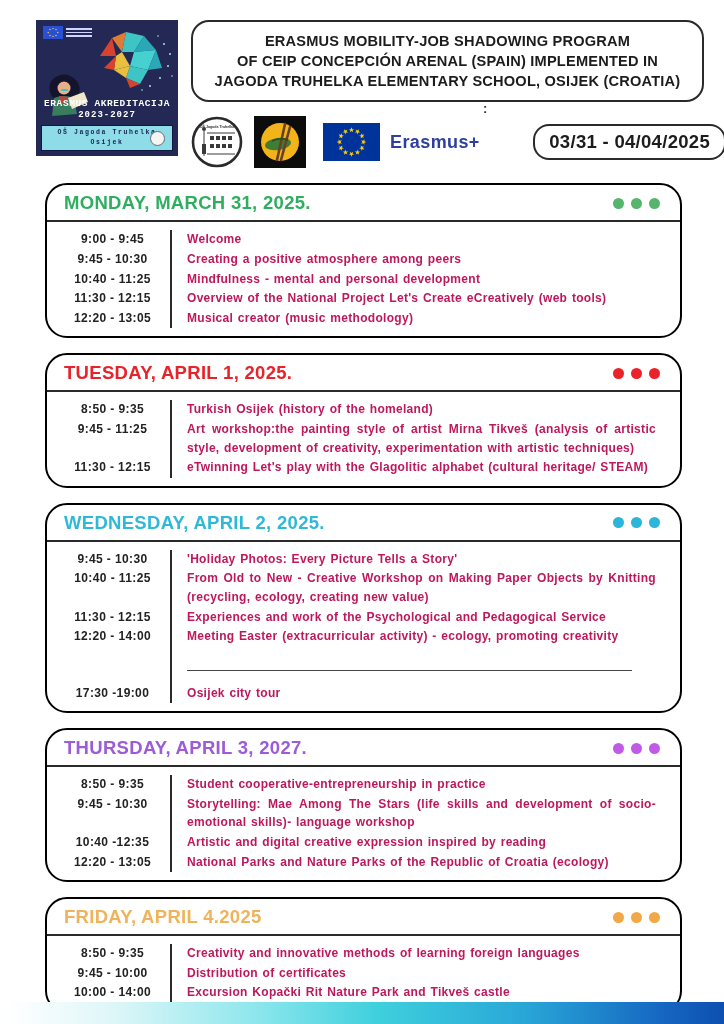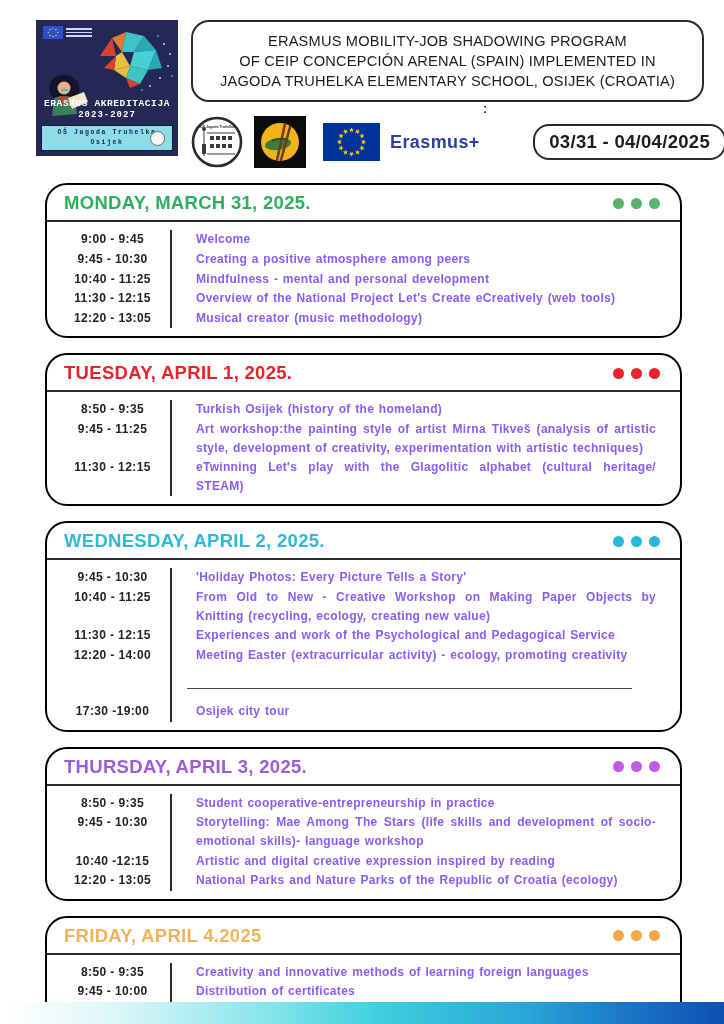--- a/index.html
+++ b/index.html
@@ -25,21 +25,21 @@
   .badge .akred { position:absolute; left:0; right:0; top:78px; text-align:center; color:#ffffff; font-weight:700; font-size:9.5px; letter-spacing:0.6px; }
   .badge .years { position:absolute; left:0; right:0; top:90px; text-align:center; color:#ffffff; font-weight:700; font-size:9px; letter-spacing:1px; }
   .badge .strip { position:absolute; left:5px; right:5px; bottom:5px; height:26px; background:#8edce8; border:1.5px solid #11173f; display:flex; align-items:center; justify-content:center; gap:4px; }
   .badge .strip .strip-text { color:#15204f; font-weight:700; font-size:6.5px; letter-spacing:1.6px; text-align:center; line-height:1.5; }
   .badge .strip .mini-circle { width:15px; height:15px; border-radius:50%; background:#f5f5f5; border:1.5px solid #6a6a6a; position:absolute; right:7px; top:5px; }
 
   .header-right { flex:1; position:relative; }
   .title-box {
     border:2px solid #2a2a2a; border-radius:18px;
     padding:9px 12px; text-align:center;
-    font-weight:400; font-size:14.6px; line-height:1.38;
+    font-weight:700; font-size:14.6px; line-height:1.38;
     color:#1c1c1c; letter-spacing:0.2px; white-space:pre-line;
   }
   .logo-row { margin-top:14px; display:flex; align-items:center; position:relative; }
   .logo-row .colon { position:absolute; left:292px; top:-15px; font-weight:700; font-size:13px; color:#333; }
   .school-circle { width:52px; height:52px; flex-shrink:0; }
   .black-logo { width:52px; height:52px; margin-left:11px; flex-shrink:0; }
   .eu-flag { width:57px; height:38px; margin-left:17px; flex-shrink:0; }
   .erasmus-plus { margin-left:10px; font-size:18px; font-weight:600; color:#2e3f9e; letter-spacing:0.4px; }
   .date-box {
     margin-left:auto; margin-right:-22px;
@@ -52,21 +52,21 @@
   .schedule { margin:15px 42px 0 45px; }
   .card { border:2px solid #000000; border-radius:22px; overflow:hidden; margin-bottom:15px; background:#fff; }
   .card-header { display:flex; align-items:center; padding:7px 20px 6px 17px; border-bottom:2.5px solid #2a2a2a; }
   .day-title { font-weight:700; font-size:18.5px; letter-spacing:0.3px; color:var(--day-color); }
   .dots { margin-left:auto; display:flex; gap:7px; }
   .dot { width:11px; height:11px; border-radius:50%; background:var(--dot-color); }
   .card-body { position:relative; padding:7px 24px 9px 8px; }
   .card-body::before { content:""; position:absolute; left:123px; top:8px; bottom:8px; width:1.5px; background:#2a2a2a; }
   .row { display:flex; }
   .time { flex:0 0 115px; text-align:center; font-weight:700; font-size:12px; color:#222; letter-spacing:0.4px; line-height:1.55; padding-top:1px; }
-  .activity { flex:1; padding-left:26px; font-weight:700; font-size:12px; color:#8b5cf6; letter-spacing:0.3px; word-spacing:1px; line-height:1.55; text-align:justify; padding-top:1px; }
+  .activity { flex:1; padding-left:17px; font-weight:700; font-size:12px; color:#be185d; letter-spacing:0.3px; word-spacing:1px; line-height:1.55; text-align:justify; padding-top:1px; }
   .sep-row { display:flex; margin-top:24px; margin-bottom:12px; }
   .sep-row .sep-line { flex:1; margin-left:17px; margin-right:24px; border-top:1.2px solid #444; }
   .sep-row .sep-spacer { flex:0 0 115px; }
 
   
   .bottom-bar {
     position:absolute; left:0; right:0; bottom:0; height:22px;
     background:linear-gradient(90deg,#ffffff 1%,#ddf6f8 16%,#8ae6ec 36%,#3fd0dd 52%,#29a8d8 72%,#1565c0 92%,#0d4fb0 100%);
   }
 </style>
@@ -312,40 +312,40 @@
 
   <div class="row">
     <div class="time">17:30 -19:00</div>
     <div class="activity">Osijek city tour</div>
   </div>
 </div>
   </div>
 
   <div class="card" style="--day-color: #9c5bd8; --dot-color: #c25ae8;">
     <div class="card-header">
-      <span class="day-title">THURSDAY, APRIL 3, 2025.</span>
+      <span class="day-title">THURSDAY, APRIL 3, 2027.</span>
       <span class="dots">
         <span class="dot"></span>
         <span class="dot"></span>
         <span class="dot"></span>
       </span>
     </div>
     <div class="card-body">
   <div class="row">
     <div class="time">8:50 - 9:35</div>
     <div class="activity">Student cooperative-entrepreneurship in practice</div>
   </div>
 
   <div class="row">
     <div class="time">9:45 - 10:30</div>
     <div class="activity">Storytelling: Mae Among The Stars (life skills and development of socio-emotional skills)- language workshop</div>
   </div>
 
   <div class="row">
-    <div class="time">10:40 -12:15</div>
+    <div class="time">10:40 -12:35</div>
     <div class="activity">Artistic and digital creative expression inspired by reading</div>
   </div>
 
   <div class="row">
     <div class="time">12:20 - 13:05</div>
     <div class="activity">National Parks and Nature Parks of the Republic of Croatia (ecology)</div>
   </div>
 </div>
   </div>
 

